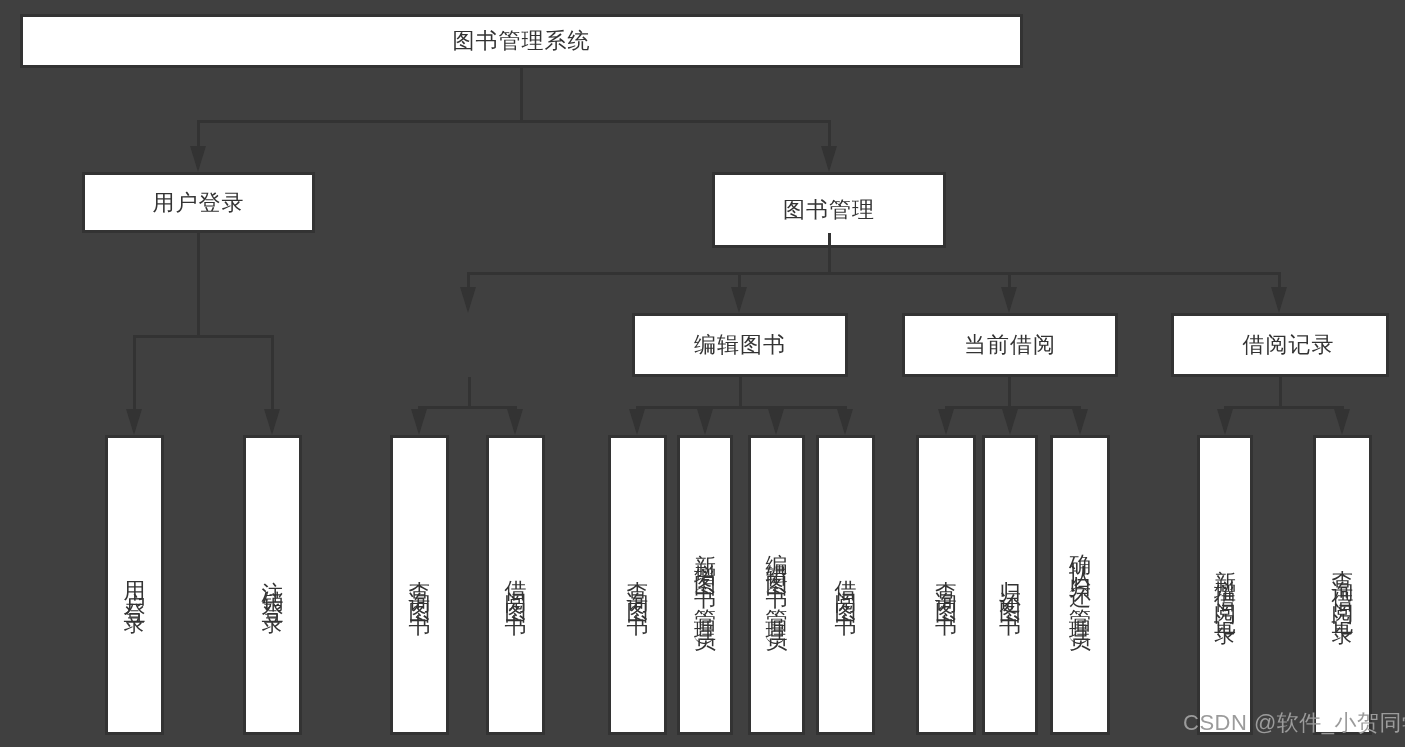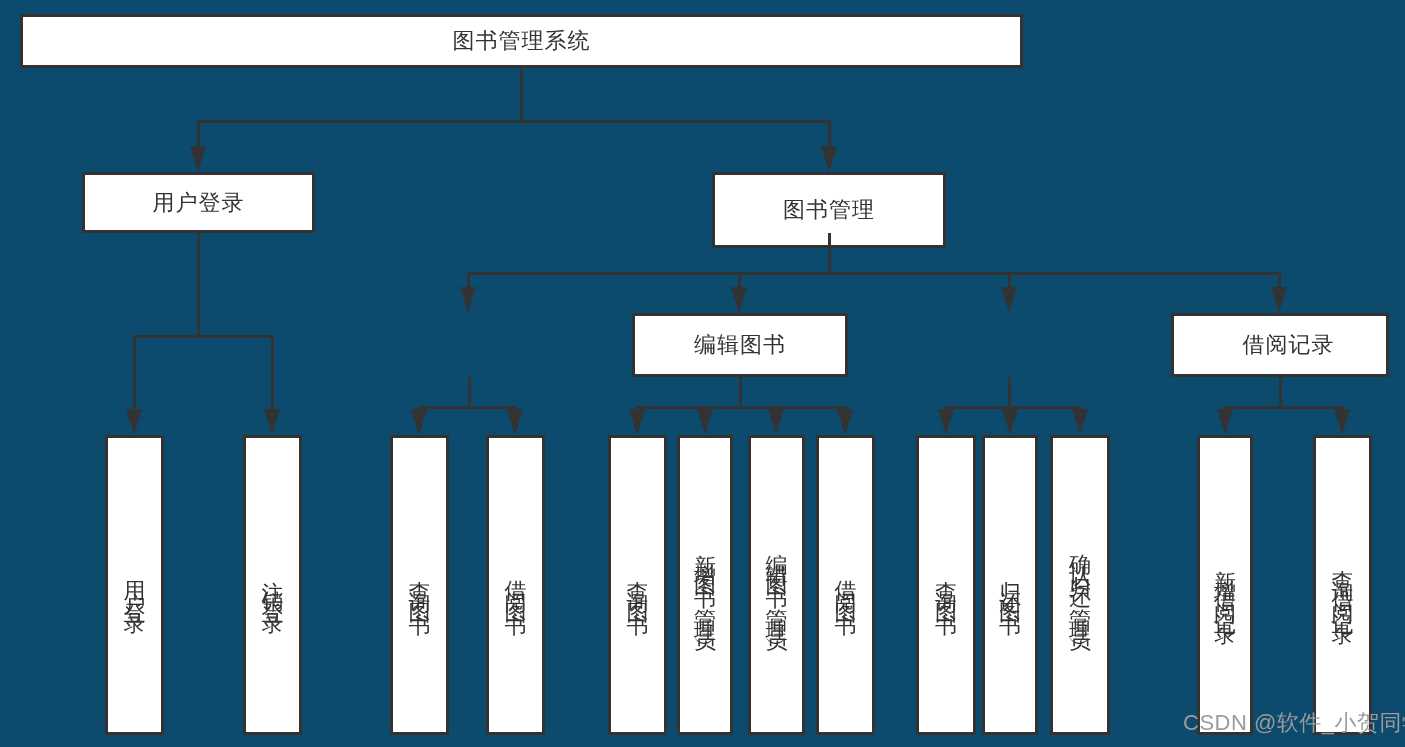--- a/index.html
+++ b/index.html
@@ -5,21 +5,21 @@
   html, body {
     margin: 0;
     padding: 0;
     background: #ffffff;
     font-family: "Liberation Sans", "DejaVu Sans", sans-serif;
   }
   #stage {
     position: relative;
     width: 1405px;
     height: 747px;
-    background: #0c4a6e;
+    background: #404040;
     overflow: hidden;
     text-decoration: underline;
   }
   .box {
     position: absolute;
     box-sizing: border-box;
     background: #ffffff;
     border: 3px solid #333333;
     color: #333333;
     display: flex;
@@ -90,20 +90,21 @@
   <div class="vline" style="left:467px; top:272px; height:15px;"></div>
   <div class="arrow" style="left:460px; top:287px;"></div>
   <div class="vline" style="left:738px; top:272px; height:15px;"></div>
   <div class="arrow" style="left:731px; top:287px;"></div>
   <div class="vline" style="left:1008px; top:272px; height:15px;"></div>
   <div class="arrow" style="left:1001px; top:287px;"></div>
   <div class="vline" style="left:1278px; top:272px; height:15px;"></div>
   <div class="arrow" style="left:1271px; top:287px;"></div>
 
   <div class="box" style="left:632px; top:313px; width:216px; height:64px;">编辑图书</div>
+  <div class="box" style="left:902px; top:313px; width:216px; height:64px;">当前借阅</div>
   <div class="box" style="left:1171px; top:313px; width:218px; height:64px;padding-left:17px;">借阅记录</div>
 
   <div class="vline" style="left:468px; top:377px; height:31px;"></div>
   <div class="hline" style="left:418px; top:406px; width:99px;"></div>
   <div class="arrow" style="left:411px; top:409px;"></div>
   <div class="arrow" style="left:507px; top:409px;"></div>
 
   <div class="vline" style="left:739px; top:377px; height:31px;"></div>
   <div class="hline" style="left:636px; top:406px; width:211px;"></div>
   <div class="arrow" style="left:629px; top:409px;"></div>

